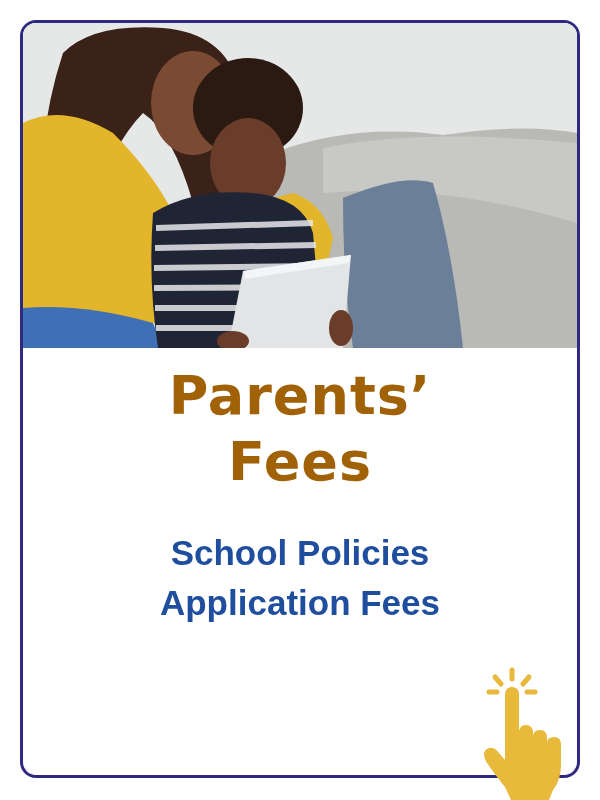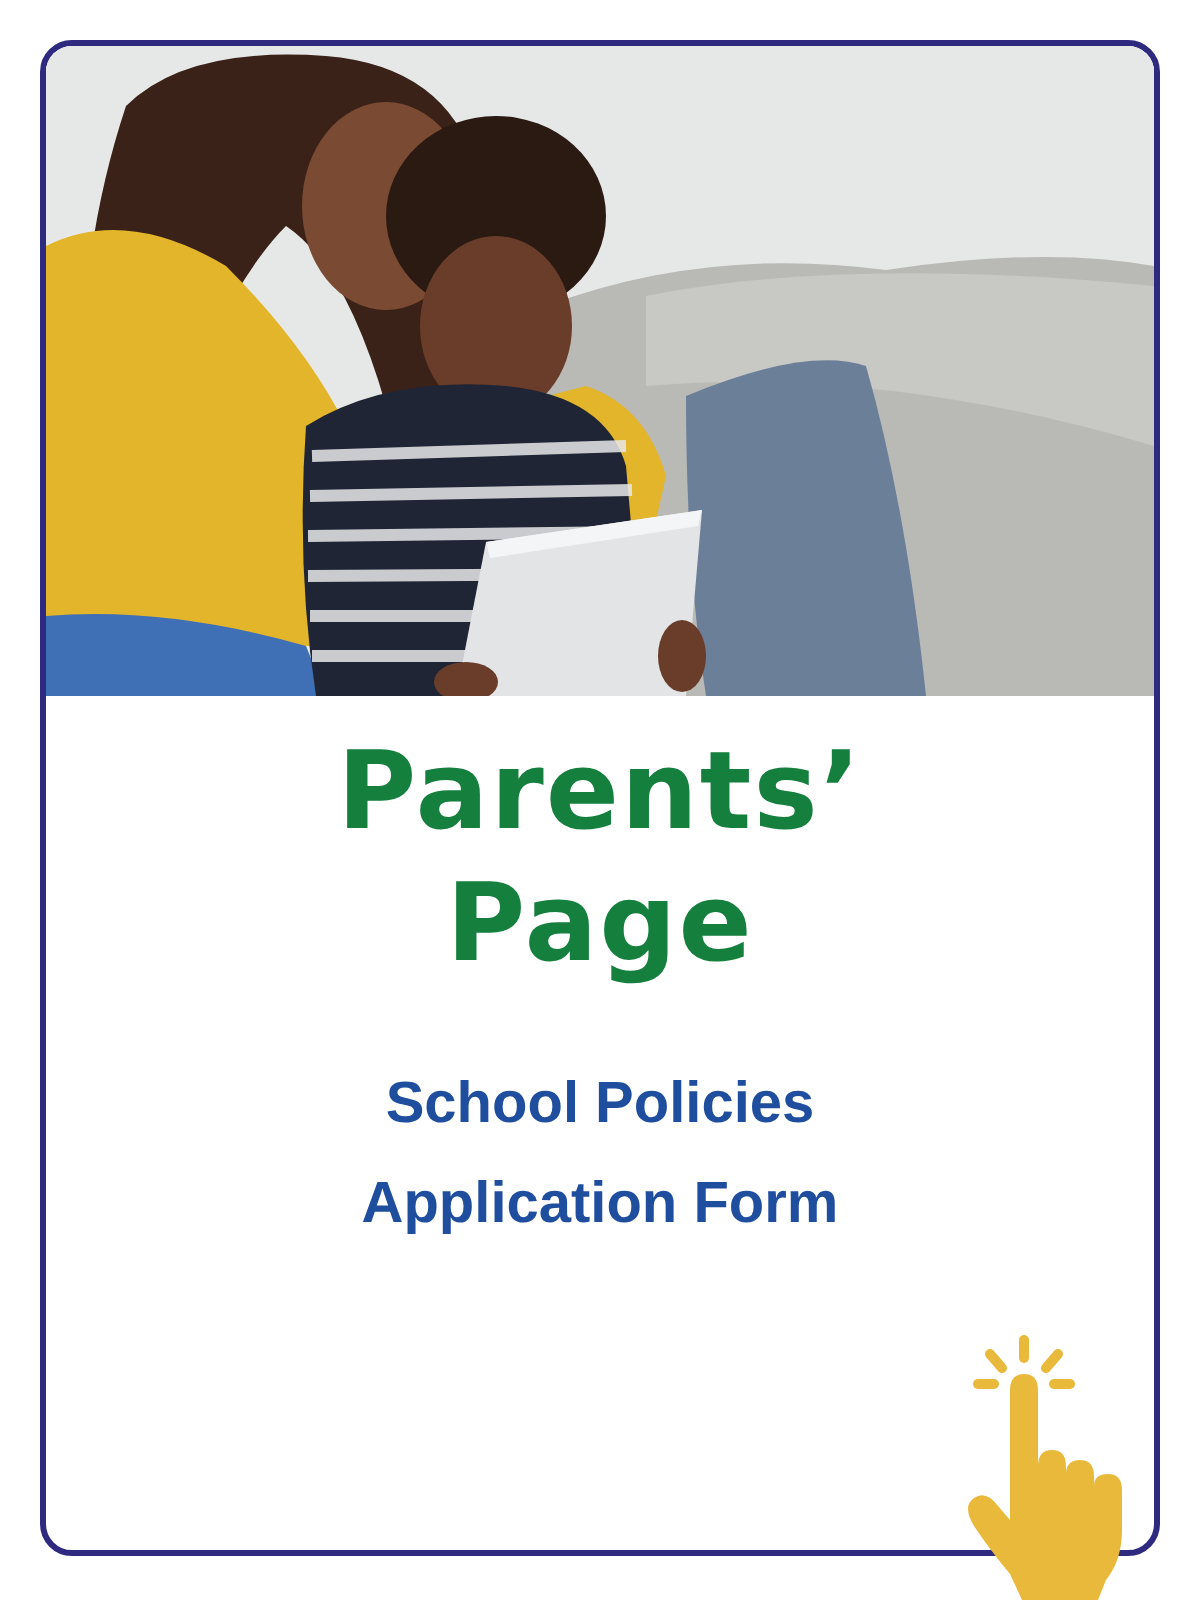--- a/index.html
+++ b/index.html
@@ -1,23 +1,23 @@
 <!DOCTYPE html>
 <html><head>
   <meta charset="utf-8">
   <style>
     html, body { margin:0; padding:0; }
     body { width:600px; height:800px; background:#ffffff; position:relative; overflow:hidden; font-family:"DejaVu Sans", sans-serif; }
     .card { position:absolute; left:20px; top:20px; width:554px; height:752px; border:3px solid #2E2A7F; border-radius:16px; overflow:hidden; background:#ffffff; }
     .photo { position:absolute; left:0; top:0; width:554px; height:325px; overflow:hidden; background:#e4e6e6; }
     .photo svg { display:block; }
-    .title { position:absolute; left:0; top:340px; width:554px; text-align:center; font-family:"DejaVu Sans", sans-serif; font-weight:bold; color:#15803d; font-size:54px; line-height:66px; letter-spacing:1px; }
+    .title { position:absolute; left:0; top:340px; width:554px; text-align:center; font-family:"DejaVu Sans", sans-serif; font-weight:bold; color:#a16207; font-size:54px; line-height:66px; letter-spacing:1px; }
     .title span { display:block; }
     .links { position:absolute; left:0; top:505px; width:554px; text-align:center; }
-    .link { display:block; font-family:"Liberation Sans", sans-serif; font-weight:bold; color:#1F4E9E; font-size:29px; line-height:49.5px; text-decoration:none; cursor:pointer; }
+    .link { display:block; font-family:"Liberation Sans", sans-serif; font-weight:bold; color:#1F4E9E; font-size:35px; line-height:49.5px; text-decoration:none; cursor:pointer; }
     .hand { position:absolute; left:475px; top:665px; width:100px; height:135px; }
   </style>
 </head>
 <body>
 
 <div class="card">
   <div class="photo" title="Mother in yellow sweater and daughter in striped top sitting on grey sofa looking at a tablet">
     <svg width="554" height="325" viewBox="0 0 554 325" xmlns="http://www.w3.org/2000/svg">
 
       <rect x="0" y="0" width="554" height="325" fill="#e6e8e8"></rect>
@@ -52,26 +52,26 @@
       <path d="M220 248 L328 232 L320 325 L205 325 Z" fill="#e2e4e6"></path>
       <path d="M220 248 L328 232 L326 240 L222 256 Z" fill="#f4f5f6"></path>
 
       <ellipse cx="210" cy="318" rx="16" ry="10" fill="#6a3d2a"></ellipse>
       <ellipse cx="318" cy="305" rx="12" ry="18" fill="#6a3d2a"></ellipse>
     </svg>
   </div>
 
   <div class="title">
     <span>Parents’</span>
-    <span>Page</span>
+    <span>Fees</span>
   </div>
 
   <div class="links">
     <a class="link">School Policies</a>
-    <a class="link">Application Form</a>
+    <a class="link">Application Fees</a>
   </div>
 </div>
 
 <div class="hand">
   <svg width="100" height="135" viewBox="0 0 100 135" xmlns="http://www.w3.org/2000/svg">
     <g fill="#E9B93C" stroke="#E9B93C" stroke-linecap="round">
 
       <line x1="37" y1="5" x2="37" y2="14" stroke-width="5"></line>
       <line x1="20" y1="12" x2="26" y2="19" stroke-width="5"></line>
       <line x1="54" y1="12" x2="48" y2="19" stroke-width="5"></line>

